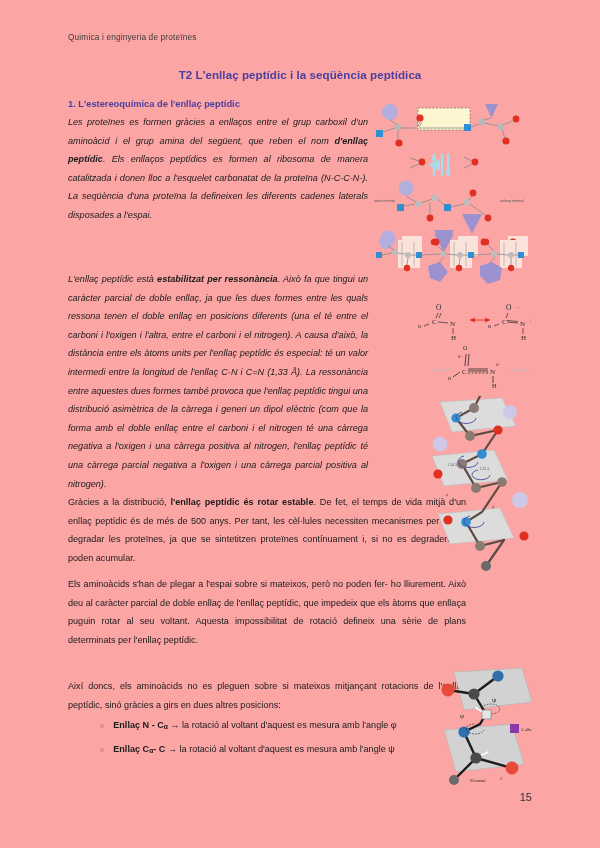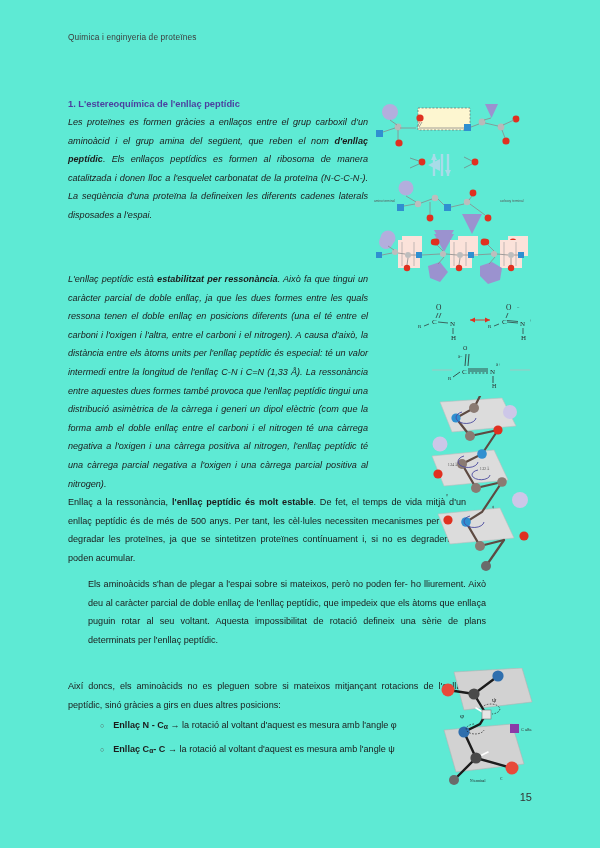--- a/index.html
+++ b/index.html
@@ -7,21 +7,21 @@
     padding: 0;
     background: #ffffff;
   }
   body {
     font-family: "Liberation Sans", sans-serif;
   }
   .page {
     position: relative;
     width: 600px;
     height: 848px;
-    background: #5eead4;
+    background: #fca5a5;
     overflow: hidden;
     box-sizing: border-box;
   }
   .header-line {
     position: absolute;
     left: 68px;
     top: 32px;
     font-size: 8.3px;
     color: #3c3c3c;
     letter-spacing: 0.15px;
@@ -61,21 +61,21 @@
     left: 68px;
     width: 398px;
     font-size: 9.1px;
     color: #1b1b1b;
     text-align: justify;
     line-height: 18.6px;
   }
   .p1 { top: 113px; }
   .p2 { top: 263px; margin-top: 7px; }
   .p3 { top: 493px; }
-  .p4 { top: 575px; margin-left: 20px; }
+  .p4 { top: 575px; }
   .p5 { top: 677px; }
   b, strong { font-weight: bold; }
   .bullets {
     position: absolute;
     left: 100px;
     top: 714px;
     width: 380px;
     font-size: 9.1px;
     color: #1b1b1b;
     line-height: 22px;
@@ -108,28 +108,29 @@
   .fig3 { left: 424px; top: 396px; }
   .fig4 { left: 436px; top: 668px; }
 </style>
 </head>
 <body>
 
 <div class="page">
 
   <div class="header-line">Quimica i enginyeria de proteïnes</div>
 
+  <div class="doc-title">T2 L'enllaç peptídic i la seqüència peptídica</div>
 
   <div class="section-head">1. L'estereoquímica de l'enllaç peptídic</div>
 
   <div class="col-left p1"><span>Les proteïnes es formen gràcies a enllaços entre el grup carboxil d'un aminoàcid i el grup amina del següent, que reben el nom </span><b>d'enllaç peptídic</b><span>. Els enllaços peptídics es formen al ribosoma de manera catalitzada i donen lloc a l'esquelet carbonatat de la proteïna (N-C-C-N-). La seqüència d'una proteïna la defineixen les diferents cadenes laterals disposades a l'espai.</span></div>
 
   <div class="col-left p2"><span>L'enllaç peptídic està </span><b>estabilitzat per ressonància</b><span>. Això fa que tingui un caràcter parcial de doble enllaç, ja que les dues formes entre les quals ressona tenen el doble enllaç en posicions diferents (una el té entre el carboni i l'oxigen i l'altra, entre el carboni i el nitrogen). A causa d'això, la distància entre els àtoms units per l'enllaç peptídic és especial: té un valor intermedi entre la longitud de l'enllaç C-N i C=N (1,33 Å). La ressonància entre aquestes dues formes també provoca que l'enllaç peptídic tingui una distribució asimètrica de la càrrega i generi un dipol elèctric (com que la forma amb el doble enllaç entre el carboni i el nitrogen té una càrrega negativa a l'oxigen i una càrrega positiva al nitrogen, l'enllaç peptídic té una càrrega parcial negativa a l'oxigen i una càrrega parcial positiva al nitrogen).</span></div>
 
-  <div class="col-wide p3"><span>Enllaç a la ressonància, </span><b>l'enllaç peptídic és molt estable</b><span>. De fet, el temps de vida mitjà d'un enllaç peptídic és de més de 500 anys. Per tant, les cèl·lules necessiten mecanismes per poder degradar les proteïnes, ja que se sintetitzen proteïnes contínuament i, si no es degraden, es poden acumular.</span></div>
+  <div class="col-wide p3"><span>Gràcies a la distribució, </span><b>l'enllaç peptídic és rotar estable</b><span>. De fet, el temps de vida mitjà d'un enllaç peptídic és de més de 500 anys. Per tant, les cèl·lules necessiten mecanismes per poder degradar les proteïnes, ja que se sintetitzen proteïnes contínuament i, si no es degraden, es poden acumular.</span></div>
 
   <div class="col-wide p4">Els aminoàcids s'han de plegar a l'espai sobre si mateixos, però no poden fer- ho lliurement. Això deu al caràcter parcial de doble enllaç de l'enllaç peptídic, que impedeix que els àtoms que enllaça puguin rotar al seu voltant. Aquesta impossibilitat de rotació defineix una sèrie de plans determinats per l'enllaç peptídic.</div>
 
   <div class="col-wide p5">Així doncs, els aminoàcids no es pleguen sobre si mateixos mitjançant rotacions de l'enllaç peptídic, sinó gràcies a girs en dues altres posicions:</div>
 
   <div class="bullets">
     <div class="bullet-row">
       <span class="bullet-mark">○</span>
       <span><b>Enllaç N - C</b><b class="sub">α</b><b></b><span> → la rotació al voltant d'aquest es mesura amb l'angle φ</span></span>
     </div>

